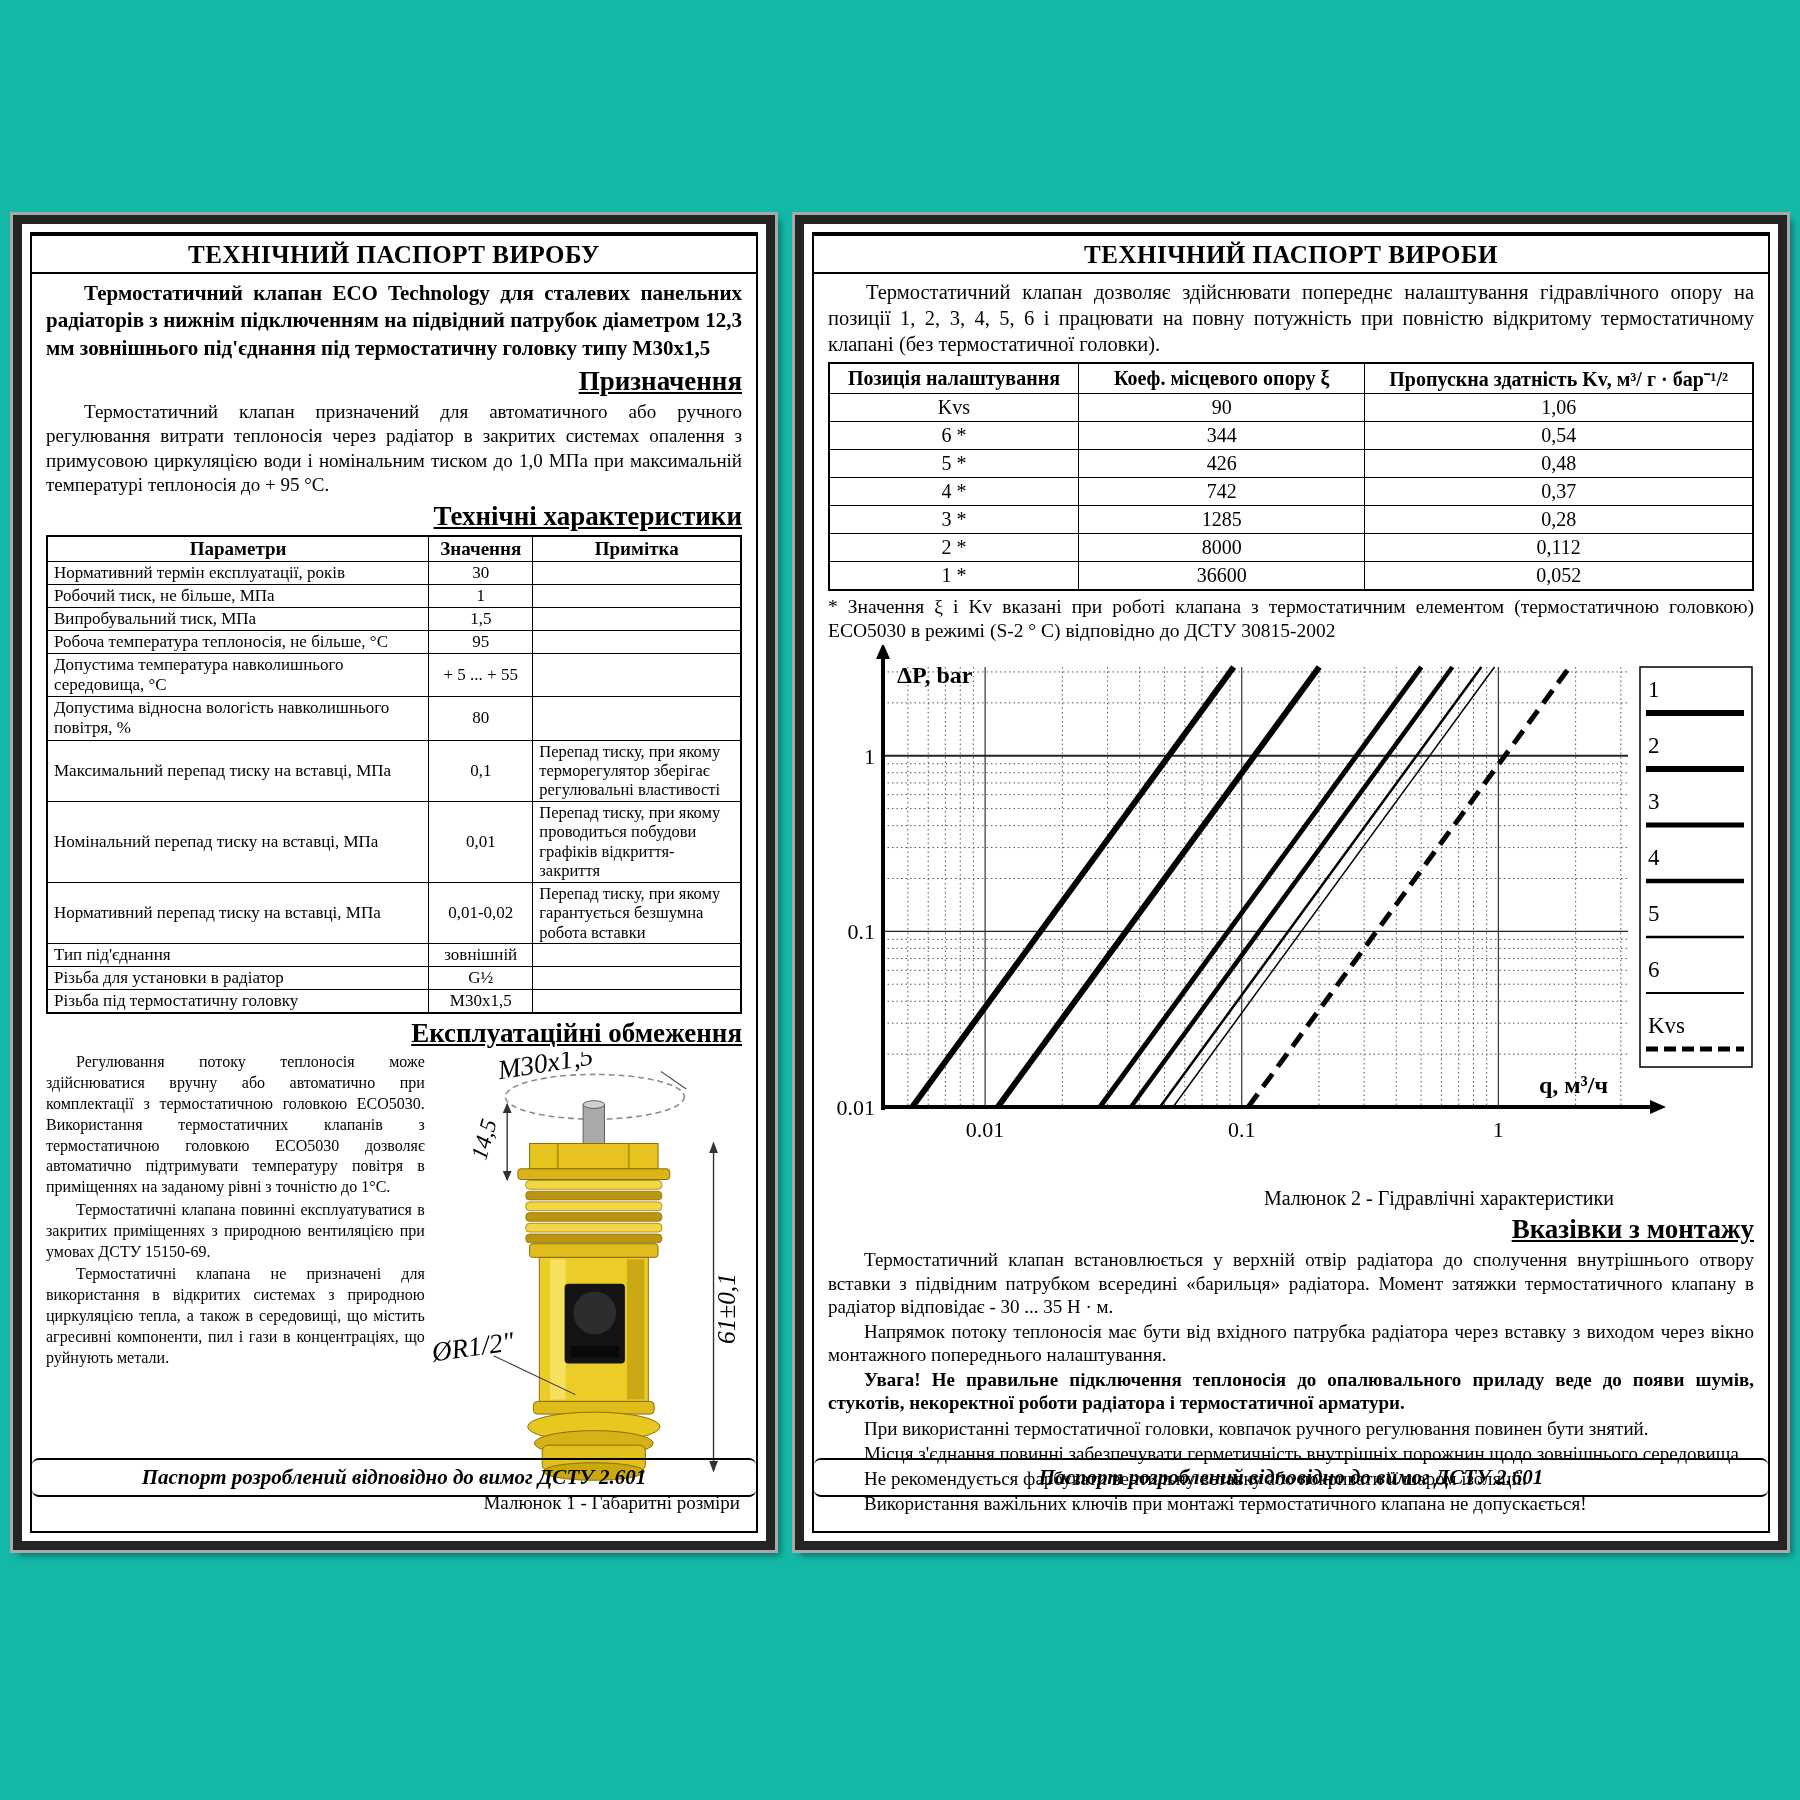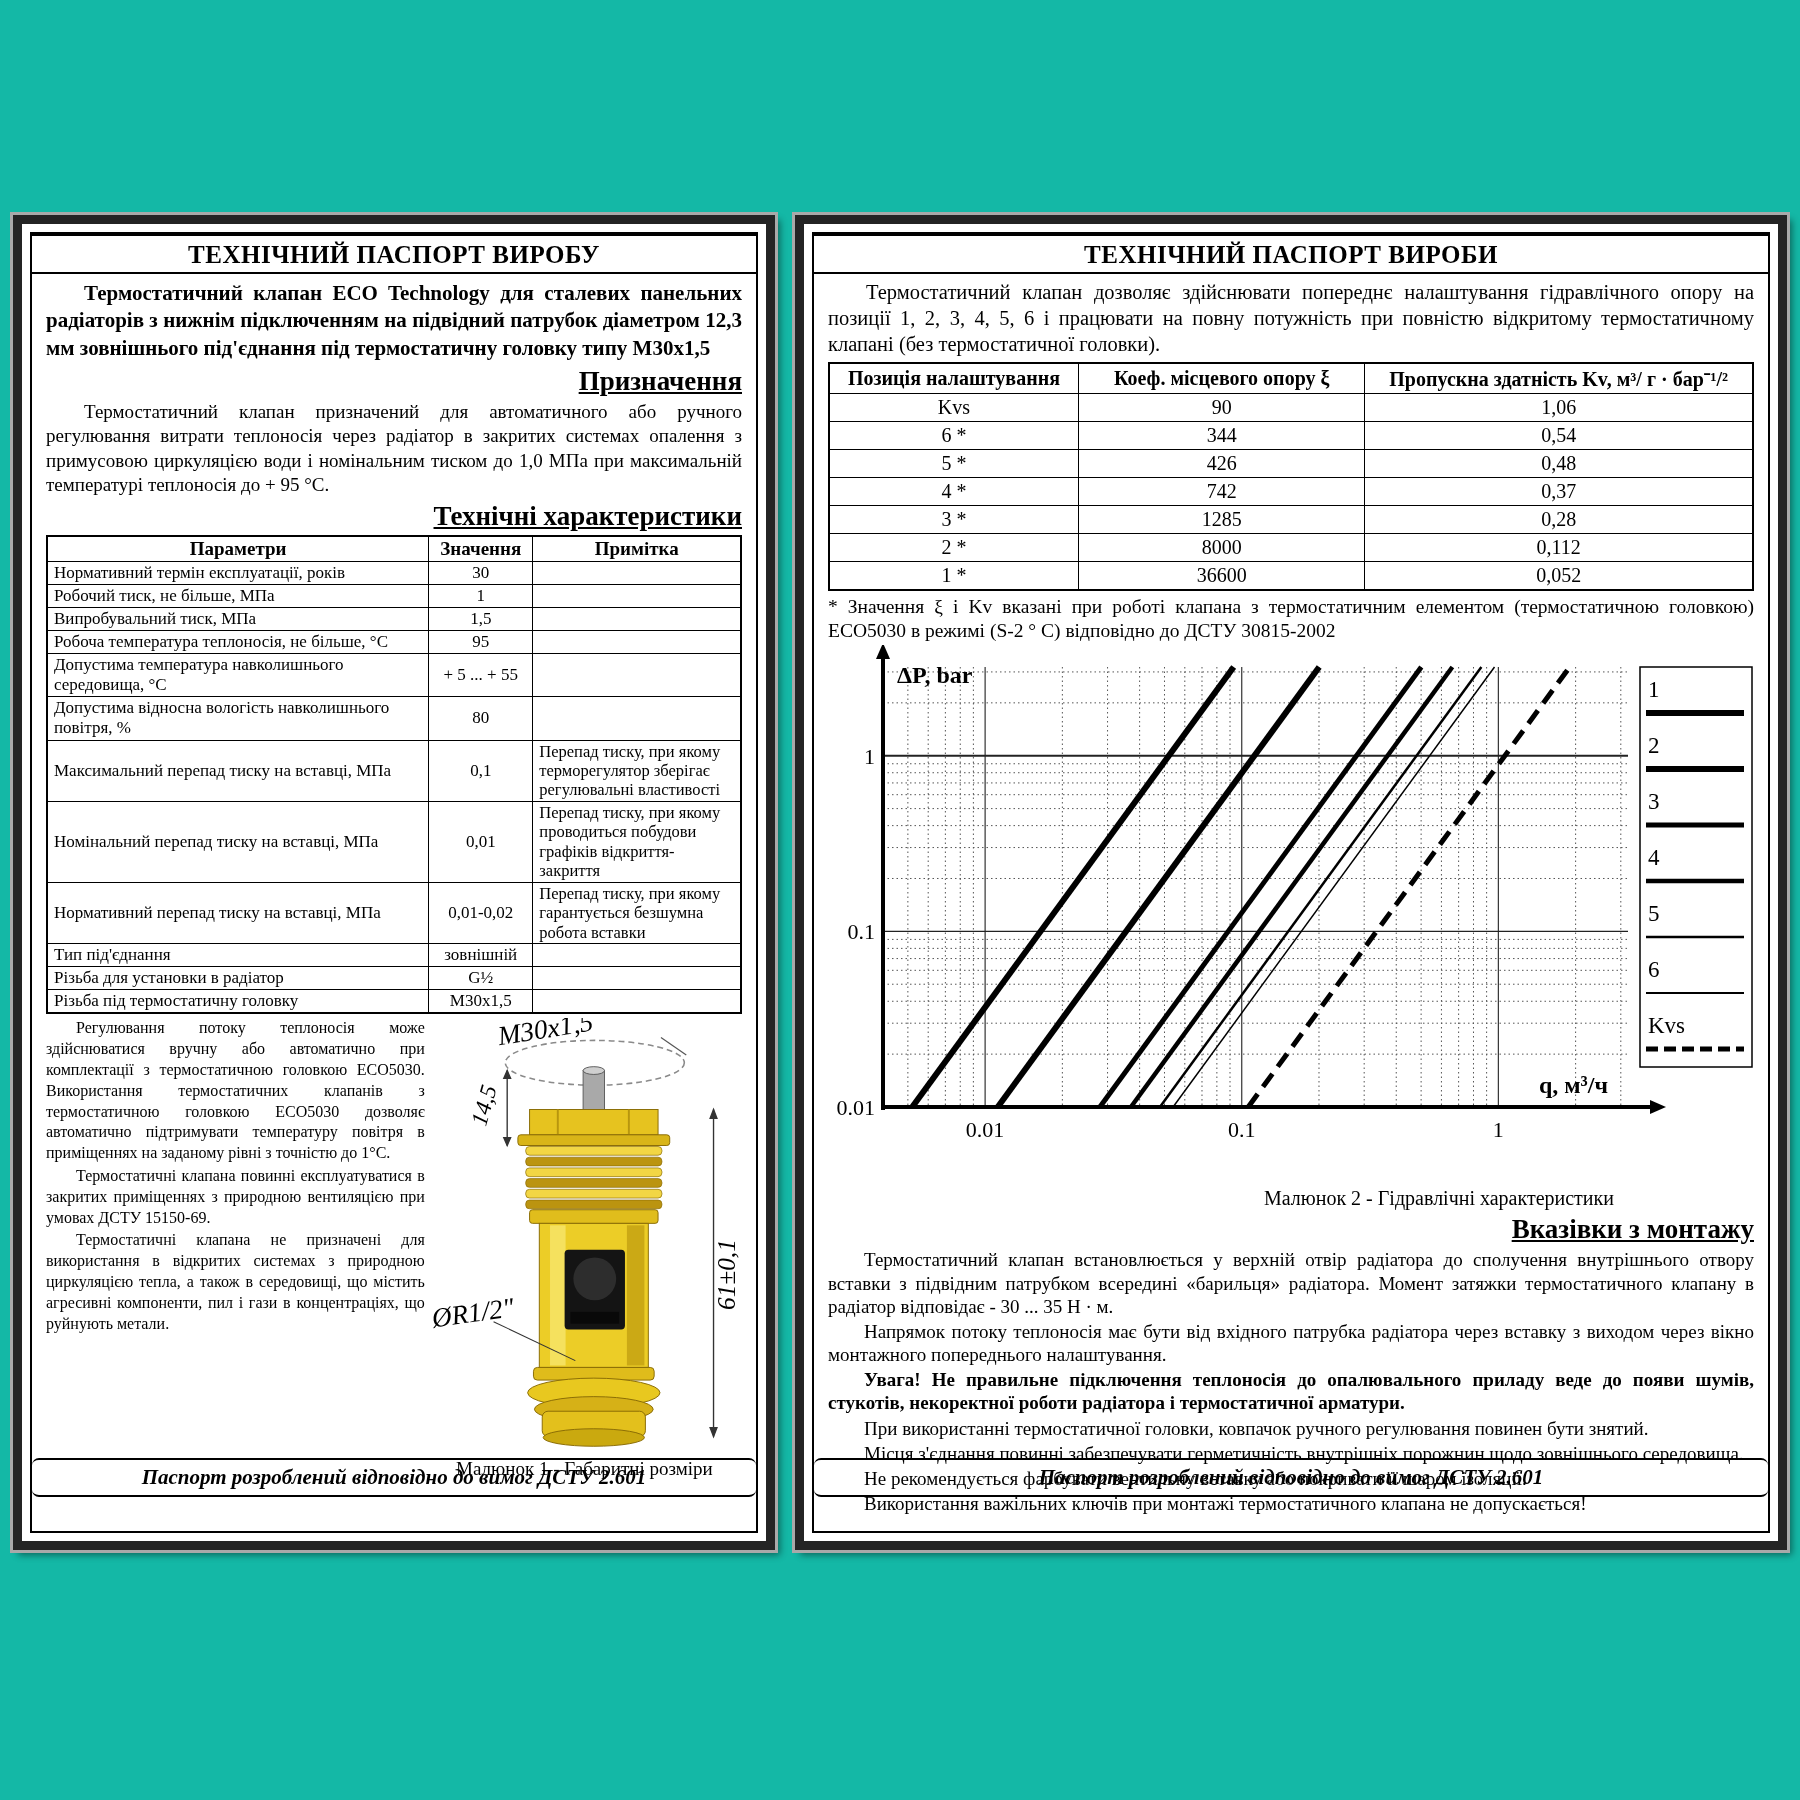--- a/index.html
+++ b/index.html
@@ -26,21 +26,21 @@
   #specs-holder td.c0{width:55%;}
   #specs-holder td.c1{width:15%;text-align:center;}
   #specs-holder td.c2{width:30%;font-size:16.5px;}
   #kv-holder th{font-size:20px;}
   #kv-holder td{font-size:20px;text-align:center;line-height:1.25;}
   #kv-holder td.c0{width:27%;}#kv-holder td.c1{width:31%;}#kv-holder td.c2{width:42%;}
   .limits-wrap{display:flex;gap:4px;margin-top:2px;}
   .limits-text{width:55%;}
   .limits-text p{font-size:16px;text-align:justify;text-indent:30px;line-height:1.3;margin:0 0 2px;}
   .figure-col{width:45%;position:relative;text-align:center;}
-  .fig-caption{font-size:19px;text-align:center;padding-right:2px;margin-top:-2px;}
+  .fig-caption{font-size:19px;text-align:right;padding-right:2px;margin-top:-2px;}
   .footnote{font-size:19.5px;text-align:justify;line-height:1.25;margin:2px 0 2px;}
   .chart-wrap{text-align:center;margin-top:2px;}
   .chart-caption{font-size:20px;text-align:right;padding-right:140px;margin:-2px 0 2px;}
   .mount p{font-size:19px;text-align:justify;text-indent:36px;line-height:1.22;margin:0 0 2px;}
   .mount p.bold{font-weight:bold;}
   .page-footer{position:absolute;left:0;right:0;bottom:34px;border-top:2.5px solid #000;
                border-bottom:2.5px solid #000;text-align:center;font-style:italic;
                font-weight:bold;font-size:21px;padding:5px 0;border-radius:7px;}
 </style>
 </head>
@@ -119,20 +119,21 @@
                 <td class="c2"></td>
               </tr>
               <tr>
                 <td class="c0">Різьба під термостатичну головку</td>
                 <td class="c1">М30х1,5</td>
                 <td class="c2"></td>
               </tr>
             </tbody>
           </table>
         </div>
+      <div class="sec-head">Експлуатаційні обмеження</div>
 
       <div class="limits-wrap">
         <div class="limits-text" id="limits-holder">
             <p>Регулювання потоку теплоносія може здійснюватися вручну або автоматично при комплектації з термостатичною головкою ЕСО5030. Використання термостатичних клапанів з термостатичною головкою ЕСО5030 дозволяє автоматично підтримувати температуру повітря в приміщеннях на заданому рівні з точністю до 1°С.</p>
             <p>Термостатичні клапана повинні експлуатуватися в закритих приміщеннях з природною вентиляцією при умовах ДСТУ 15150-69.</p>
             <p>Термостатичні клапана не призначені для використання в відкритих системах з природною циркуляцією тепла, а також в середовищі, що містить агресивні компоненти, пил і гази в концентраціях, що руйнують метали.</p>
           </div>
         <div class="figure-col">
           <svg width="316" height="438" viewBox="0 0 320 450">
 

